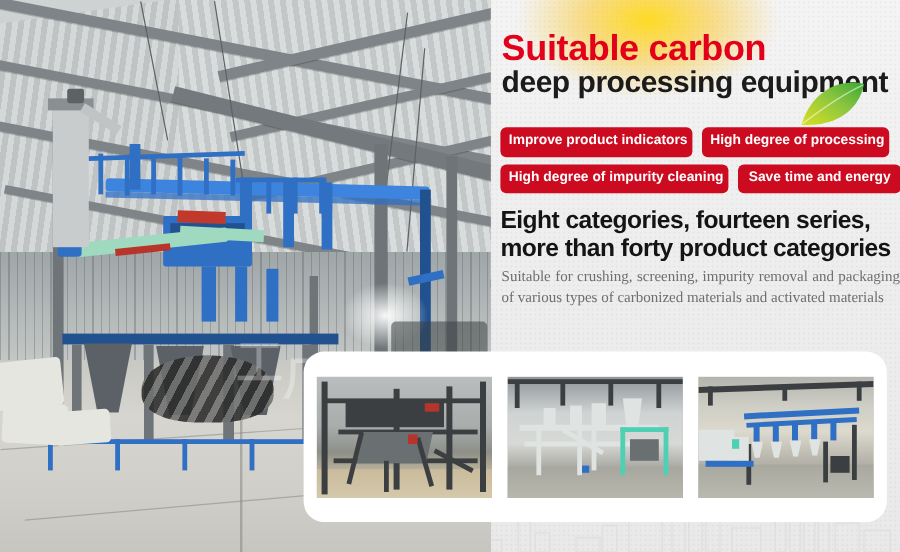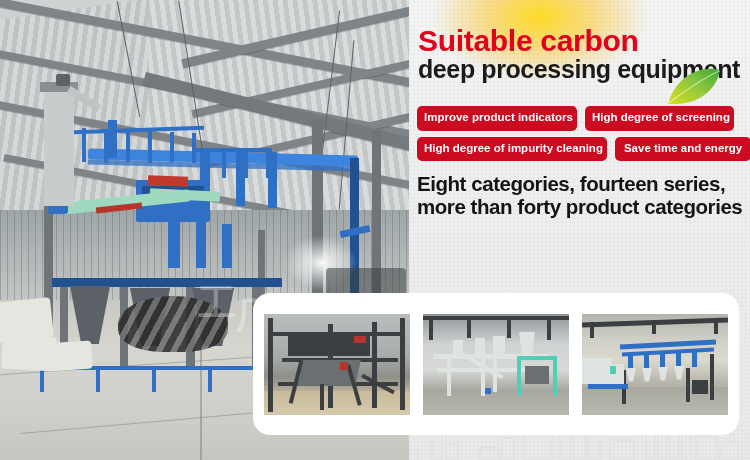--- a/index.html
+++ b/index.html
@@ -285,32 +285,33 @@
         <stop offset="100%" stop-color="#39a935"></stop>
       </linearGradient>
     </defs>
     <path d="M2 36 C10 8 34 -3 54 2 C50 24 30 38 2 36 Z" fill="url(#lg)"></path>
     <path d="M3 35 C20 22 38 10 53 3" stroke="#ffffff" stroke-width="1.1" fill="none" opacity=".55"></path>
   </svg>
 
   <div class="badges">
     <div class="badge-row">
       <div class="badge">Improve product indicators</div>
-      <div class="badge">High degree of screening</div>
+      <div class="badge">High degree of processing</div>
     </div>
     <div class="badge-row">
       <div class="badge">High degree of impurity cleaning</div>
       <div class="badge wide">Save time and energy</div>
     </div>
   </div>
 
   <div class="sub">
     <div>Eight categories, fourteen series,</div>
     <div>more than forty product categories</div>
   </div>
+  <div class="desc">Suitable for crushing, screening, impurity removal and packaging of various types of carbonized materials and activated materials</div>
 
   <div class="card">
 
     <div class="thumb t1">
       <div class="t-sky"></div>
       <div class="tfl"></div>
       <div class="tb" style="left:4px;top:4px;width:5px;height:94px;"></div>
       <div class="tb" style="left:64px;top:10px;width:5px;height:84px;"></div>
       <div class="tb" style="left:108px;top:8px;width:5px;height:86px;"></div>
       <div class="tb" style="left:136px;top:4px;width:5px;height:92px;"></div>

